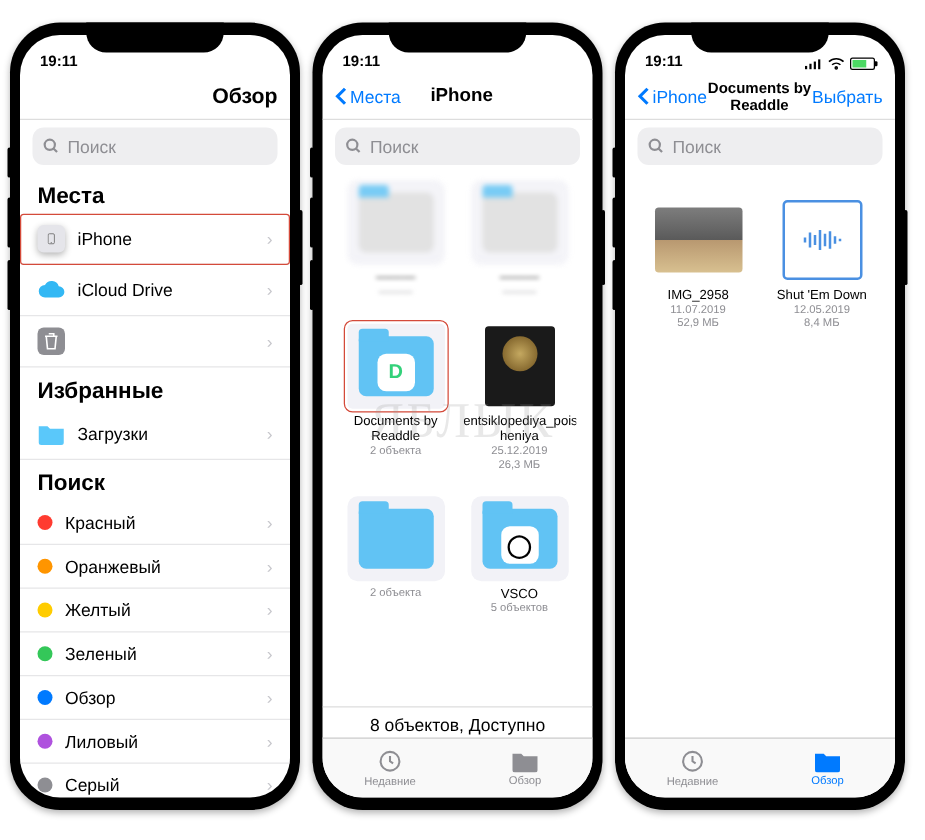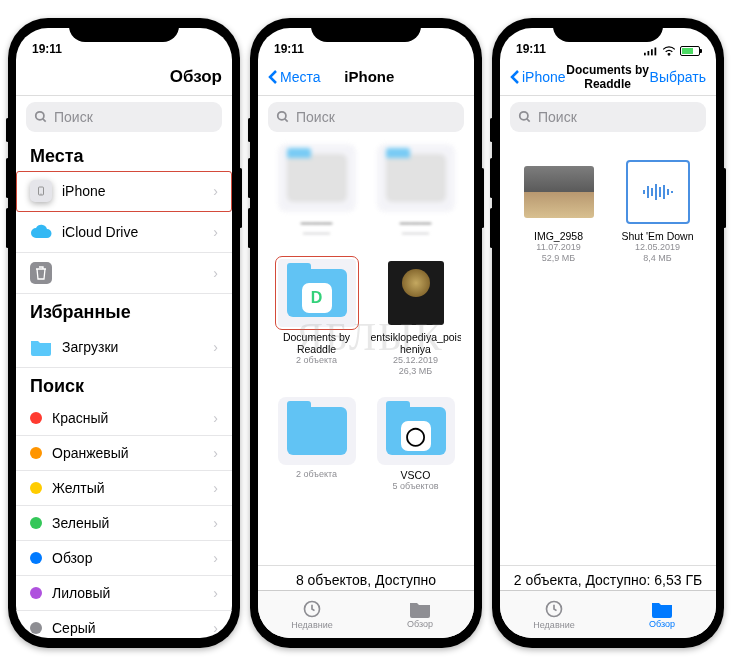--- a/index.html
+++ b/index.html
@@ -408,21 +408,20 @@
                     <line x1="32" y1="11" x2="32" y2="13"></line>
                   </svg>
           </div>
               </div>
           <div class="name">Shut 'Em Down</div>
           <div class="meta" style="white-space:pre-line">12.05.2019
 8,4 МБ</div>
         </div>
       </div>
     </div>
-    <div class="footer-status">2 объекта, Доступно: 6,53 ГБ</div>
     <div class="tabbar">
       <div class="tab">
         <svg width="20" height="20" viewBox="0 0 24 24" fill="none" stroke="#8e8e93" stroke-width="2">
               <circle cx="12" cy="12" r="9"></circle>
               <path d="M12 7v5l3 2"></path>
             </svg>
         <span>Недавние</span>
       </div>
       <div class="tab active">
         <svg width="22" height="18" viewBox="0 0 22 18">

